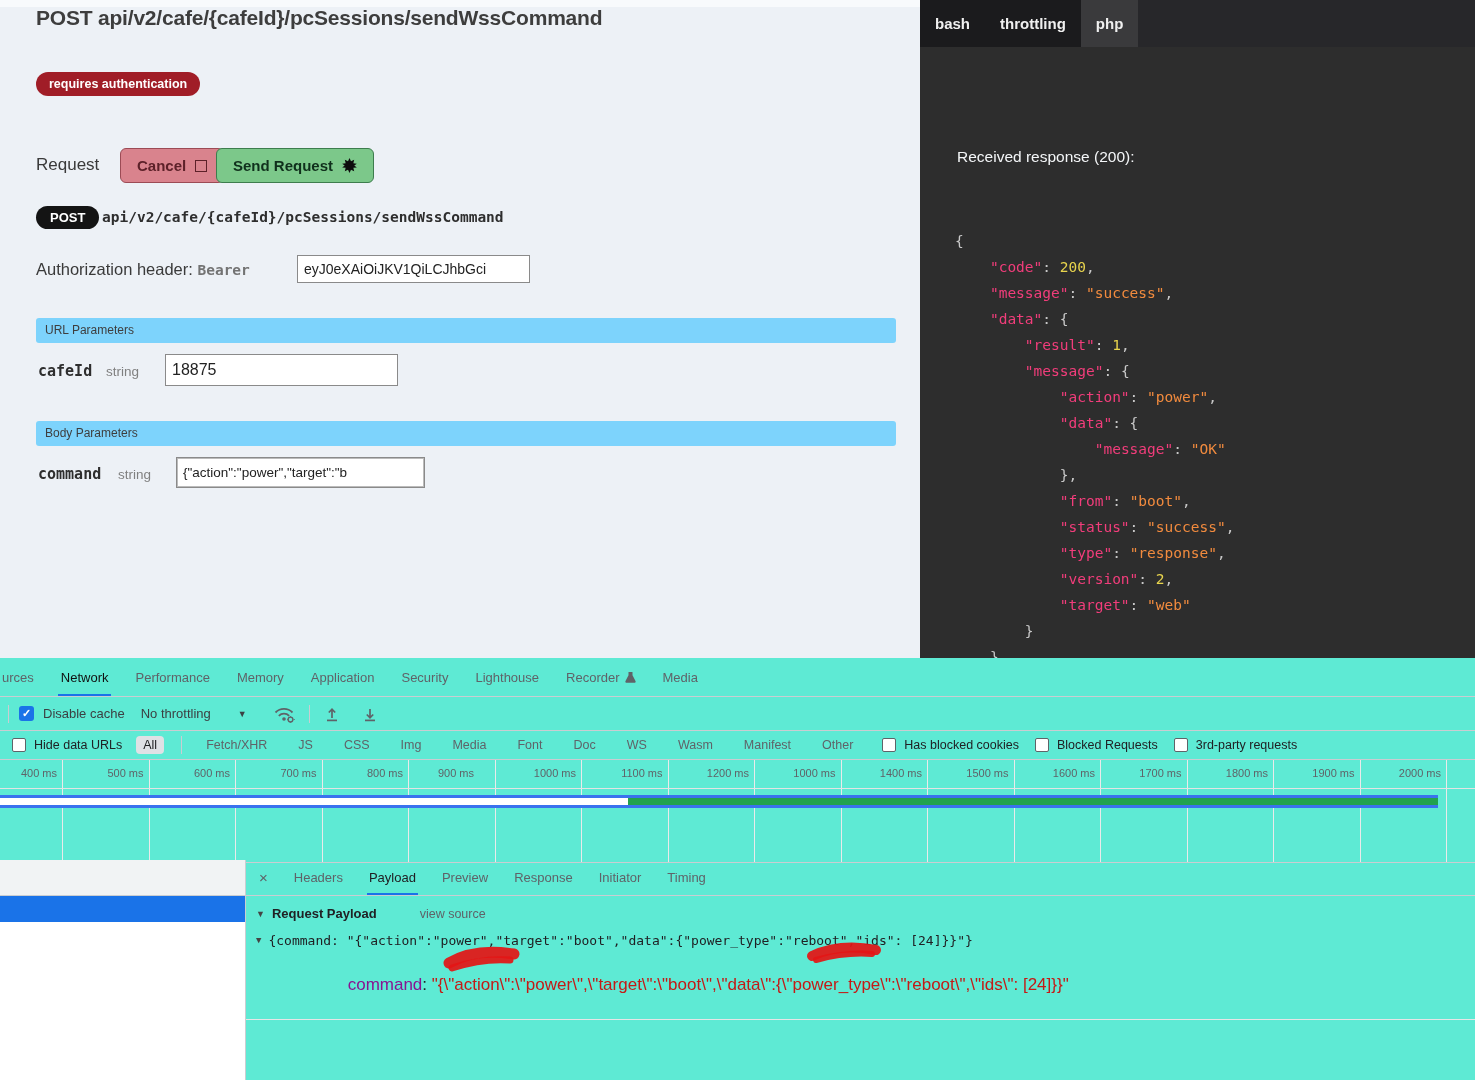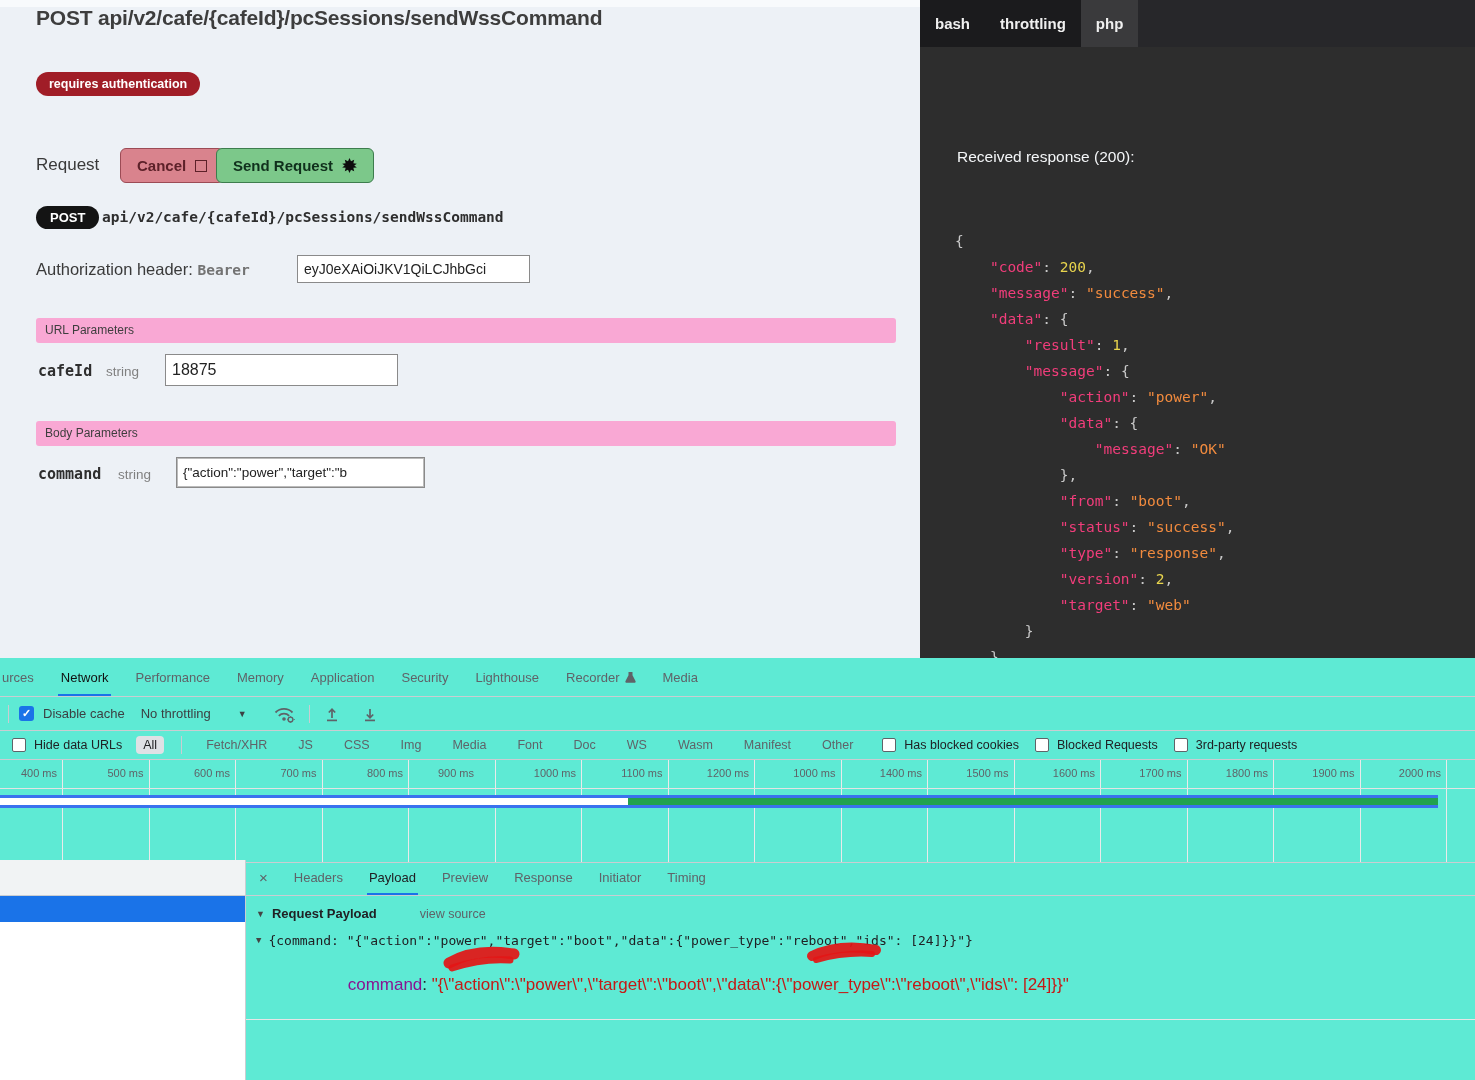--- a/index.html
+++ b/index.html
@@ -20,21 +20,21 @@
   .btn-send{left:216px;background:#7cc88a;border:1.5px solid #3d7d4d;color:#10301c;}
   .cancel-glyph{width:10px;height:10px;border:1.6px solid #5d2129;display:inline-block;}
   .method-pill{position:absolute;left:36px;top:206px;background:#141414;color:#fff;border-radius:12px;
                font-size:13px;font-weight:bold;padding:4px 14px;}
   .endpoint{position:absolute;left:102px;top:209px;font-size:14.5px;font-weight:bold;color:#2e2e2e;}
   .auth-row-label{position:absolute;left:36px;top:260px;font-size:16.5px;color:#3a3a3a;}
   .auth-scheme{font-family:"DejaVu Sans Mono",monospace;font-weight:bold;font-size:14.5px;color:#737373;}
   .txt{position:absolute;background:#fff;border:1px solid #8a8a8a;box-sizing:border-box;
        font-family:"Liberation Sans",sans-serif;color:#222;padding:2px 6px;outline:none;}
   .auth-input{left:297px;top:255px;width:233px;height:28px;font-size:14px;}
-  .param-bar{position:absolute;left:36px;width:860px;height:25px;background:#f9a8d4;border-radius:3px;
+  .param-bar{position:absolute;left:36px;width:860px;height:25px;background:#7dd3fc;border-radius:3px;
              color:#3e3e3e;font-size:12px;line-height:25px;padding-left:9px;box-sizing:border-box;}
   .bar-url{top:318px;}  .bar-body{top:421px;}
   .pname{position:absolute;font-family:"DejaVu Sans Mono",monospace;font-weight:bold;font-size:15px;color:#2e2e2e;}
   .ptype{position:absolute;font-size:13.5px;color:#808080;}
   .cafe-input{left:165px;top:354px;width:233px;height:32px;font-size:16px;}
   .cmd-input{left:176px;top:457px;width:249px;height:31px;font-size:13.5px;box-shadow:inset 0 0 0 1px #bbb;}
 
   
   .code{position:absolute;left:920px;top:0;width:555px;height:658px;background:#2d2d2d;overflow:hidden;}
   .code-tabs{position:absolute;left:0;top:0;width:100%;height:47px;display:flex;background:#1b1b1d;}

